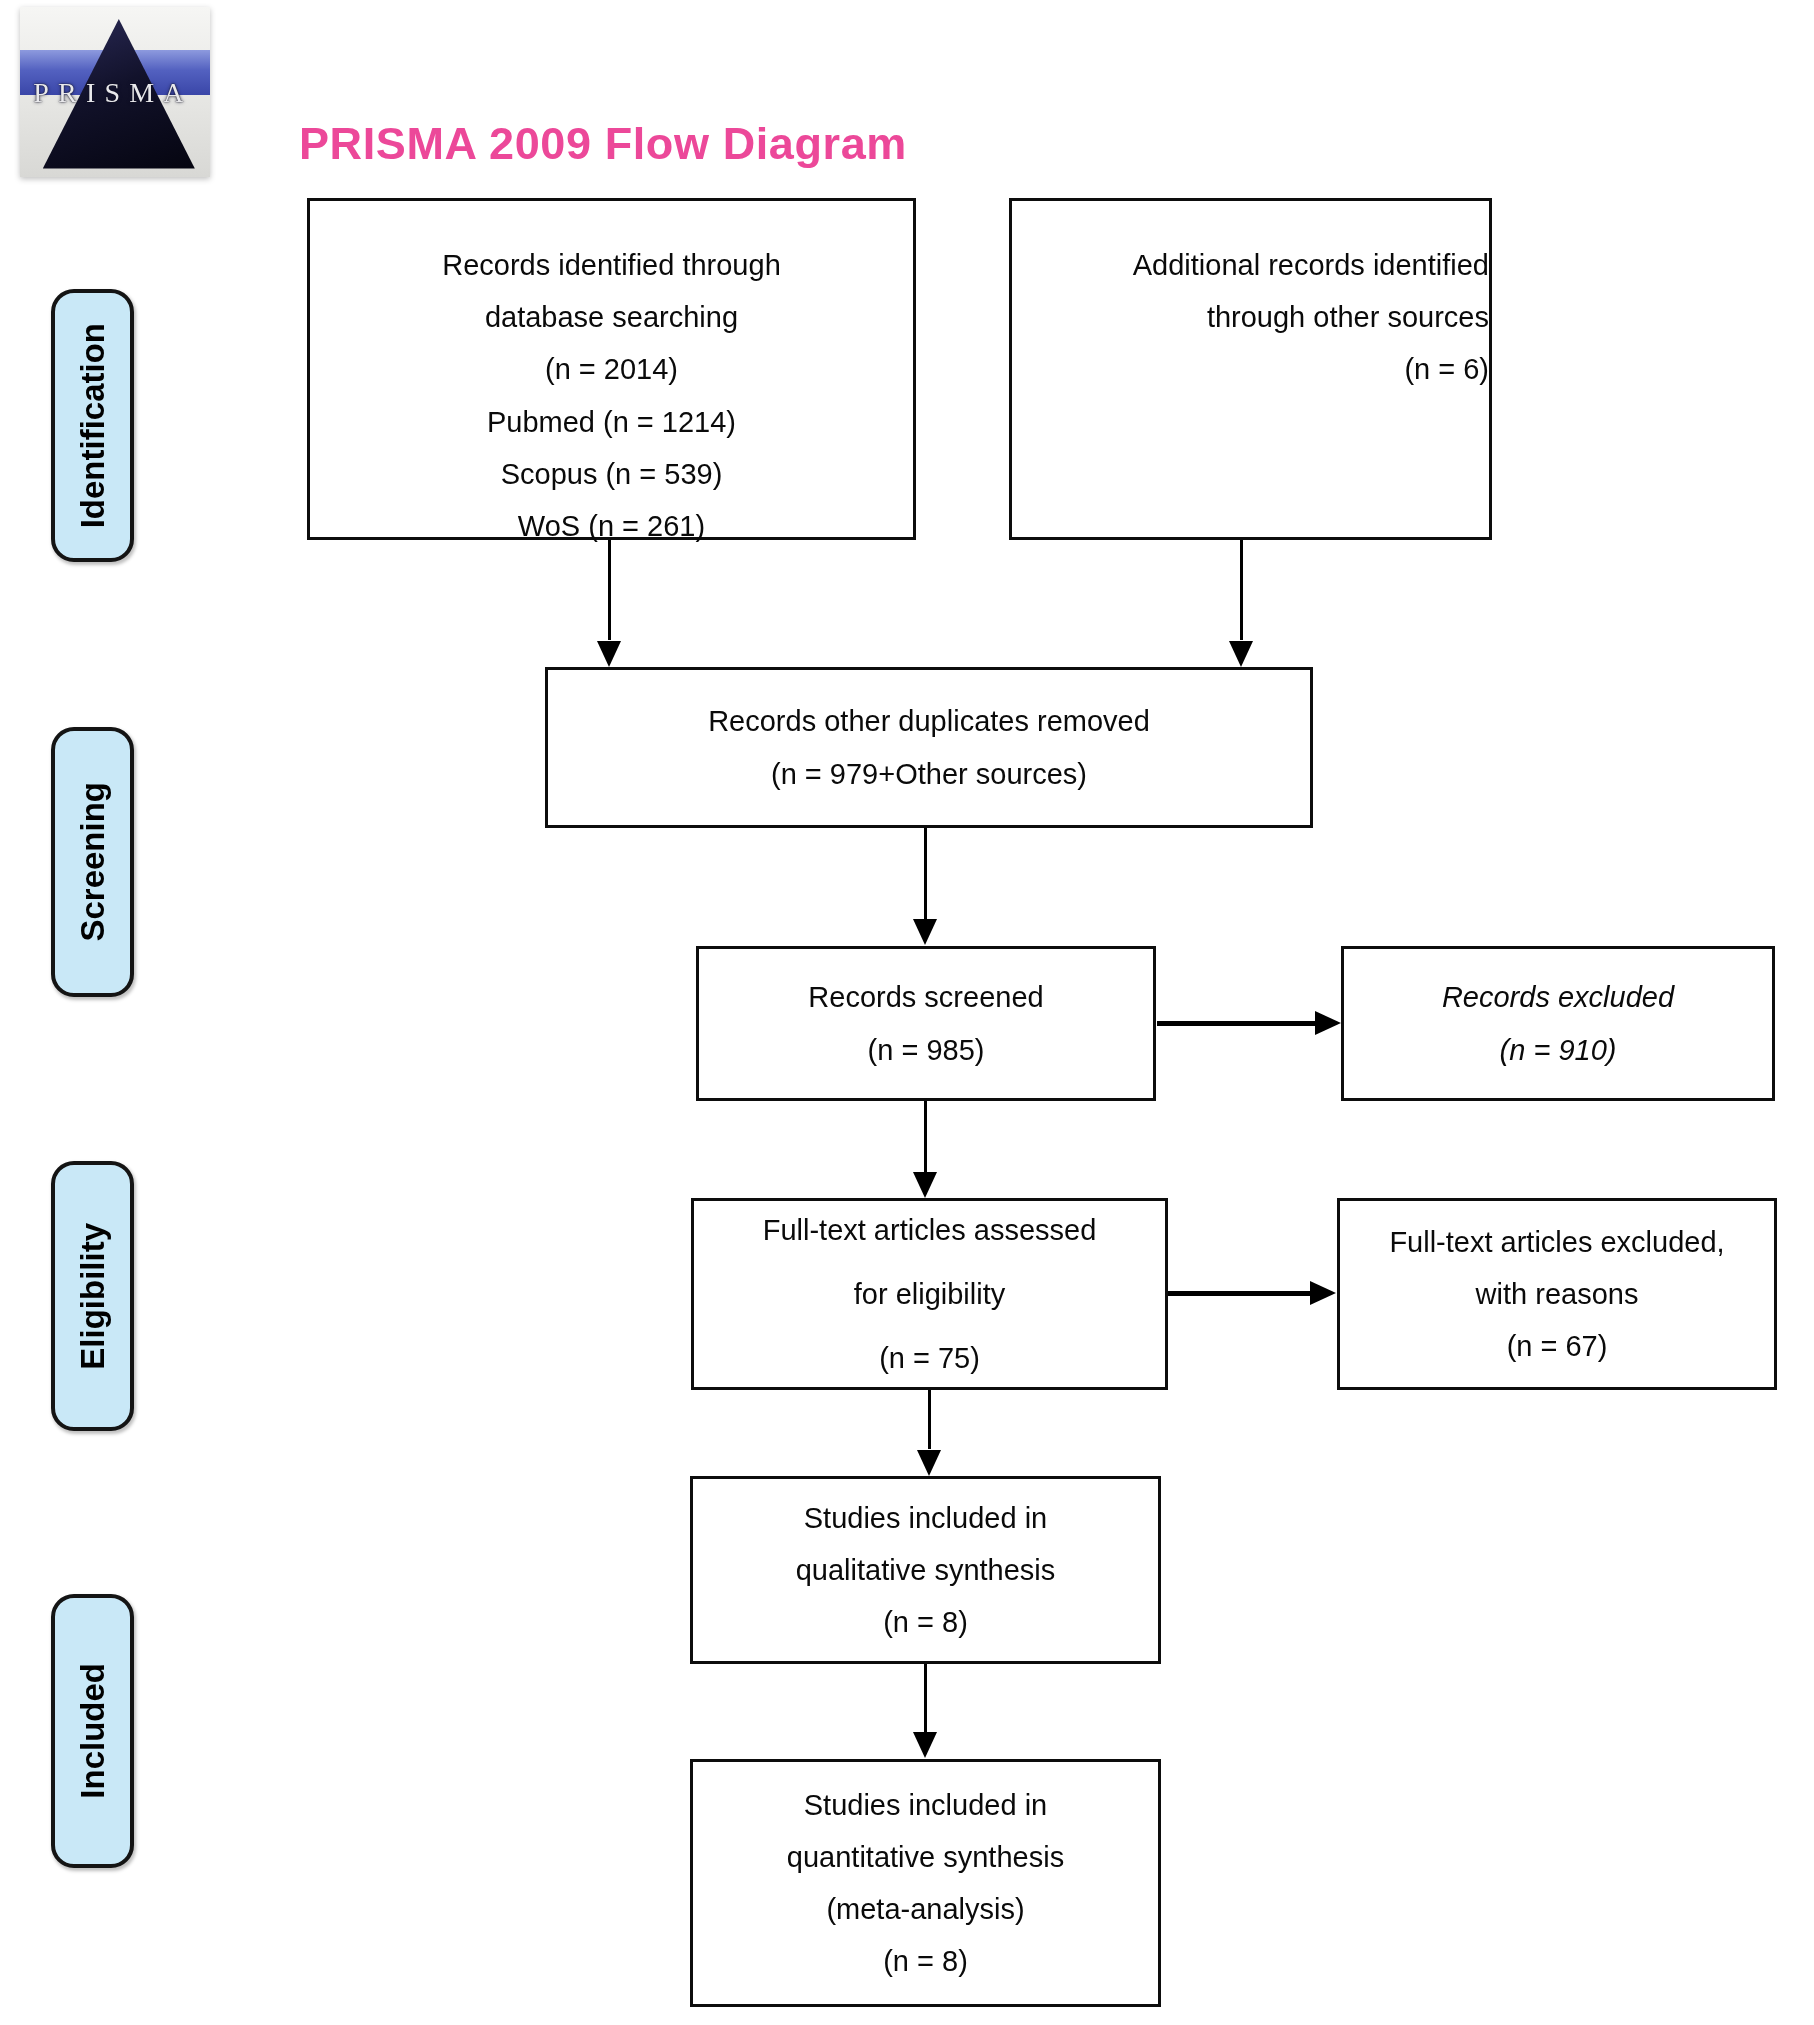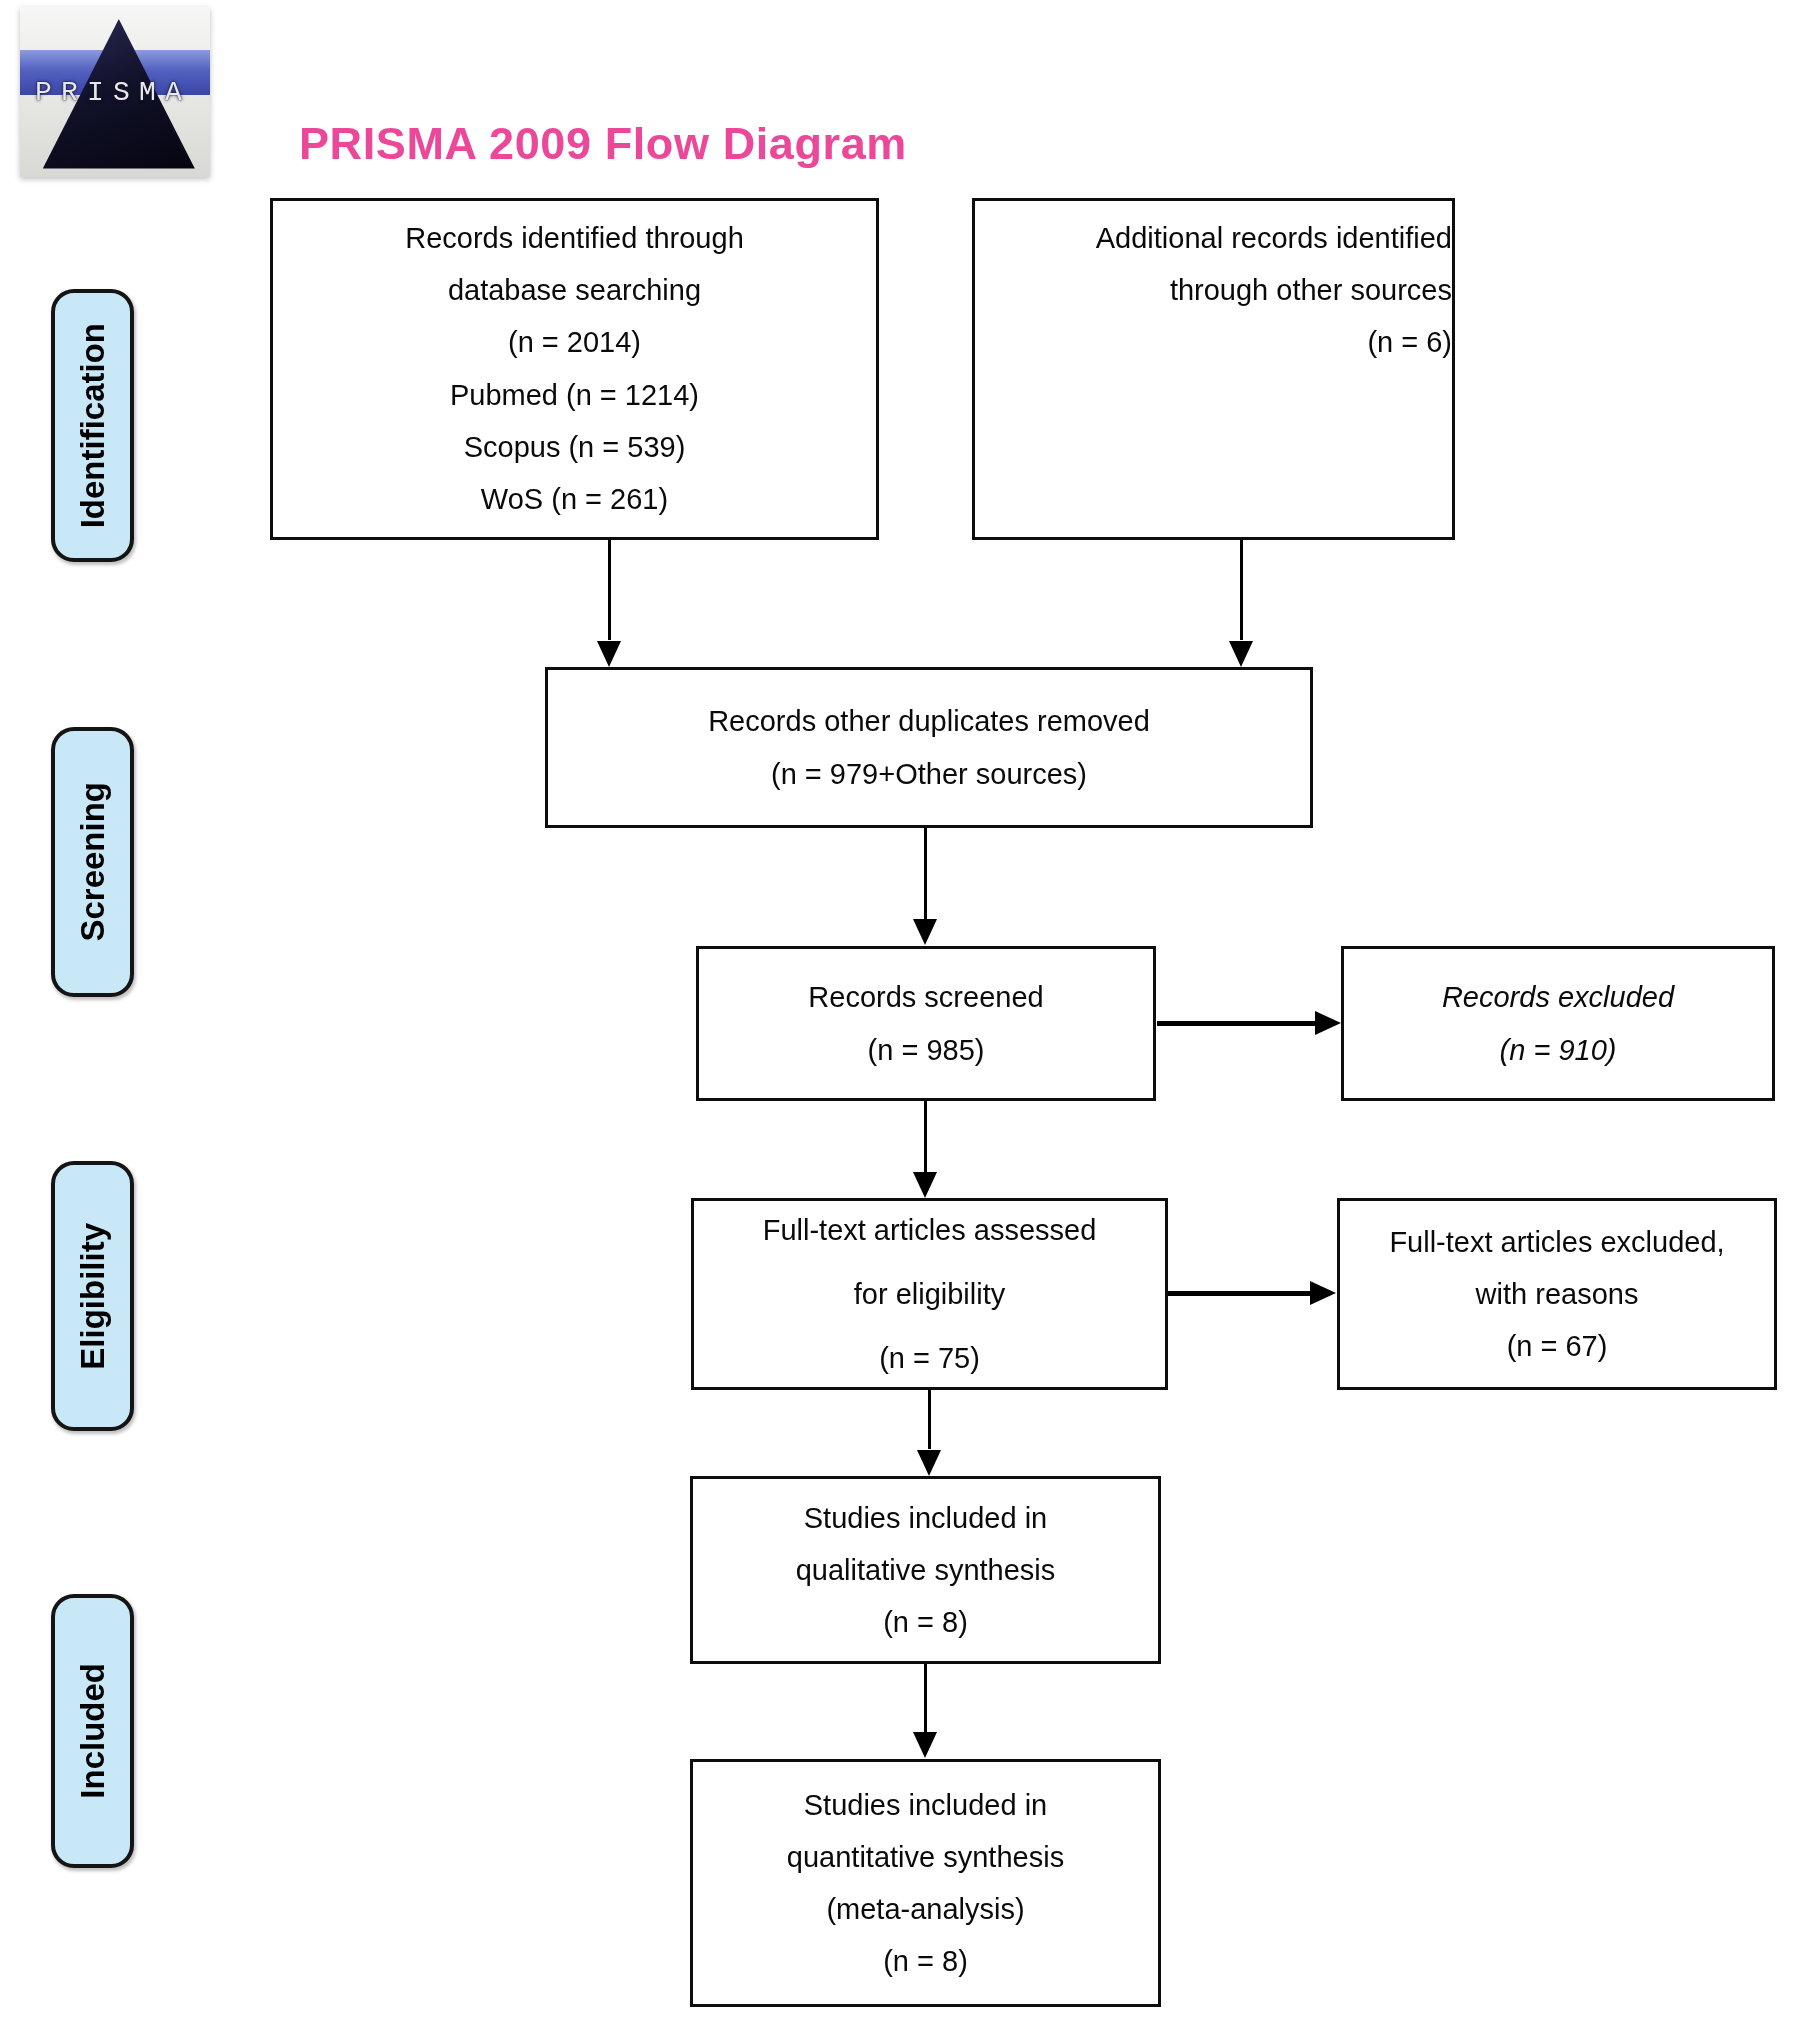--- a/index.html
+++ b/index.html
@@ -17,21 +17,21 @@
     position:absolute;left:0;right:0;top:25%;height:27%;
     background:linear-gradient(180deg,#8d9ade 0%,#5361c0 45%,#3a46a8 100%);
   }
   .logo .pyr{
     position:absolute;left:12%;right:8%;top:7%;bottom:5%;
     background:linear-gradient(160deg,#2b2b58 0%,#12122b 45%,#050510 100%);
     clip-path:polygon(50% 0, 100% 100%, 0 100%);
   }
   .logo .word{
     position:absolute;left:0;right:4px;top:41%;text-align:center;
-    font-family:Liberation Mono, monospace;font-size:28px;letter-spacing:9.2px;
+    font-family:Liberation Serif, serif;font-size:28px;letter-spacing:9.2px;
     color:#e9e9ec;text-shadow:0 0 3.4px #15152e, 0 0 1.1px #000;
   }
   .title{
     position:absolute;left:299px;top:76px;
     font-size:45px;font-weight:bold;letter-spacing:0.6px;color:#ec4899;margin-top:42px;
   }
   
   .rail{
     position:absolute;left:51px;width:83px;box-sizing:border-box;
     background:#c9e8f7;border:4px solid #141414;border-radius:23px;
@@ -41,21 +41,21 @@
   .rail span{
     writing-mode:vertical-rl;transform:rotate(180deg);
     font-weight:bold;font-size:33px;color:#000;white-space:nowrap;
   }
   
   .flowbox{
     position:absolute;background:#fff;border:3.4px solid #0d0d0d;box-sizing:border-box;
     text-align:center;font-size:29px;line-height:1.8;color:#0a0a0a;
   }
   .flowbox.center{display:flex;flex-direction:column;justify-content:center;}
-  .flowbox.top{padding-top:11px;}
+  .flowbox.top{padding-top:38px;margin-left:37px;}
   
   .vline{position:absolute;width:3.4px;background:#000;}
   .vhead{position:absolute;width:0;height:0;
     border-left:12.6px solid transparent;border-right:12.6px solid transparent;
     border-top:26.4px solid #000;}
   .hline{position:absolute;height:4.6px;background:#000;}
   .hhead{position:absolute;width:0;height:0;
     border-top:12.6px solid transparent;border-bottom:12.6px solid transparent;
     border-left:26.4px solid #000;}
 </style>

